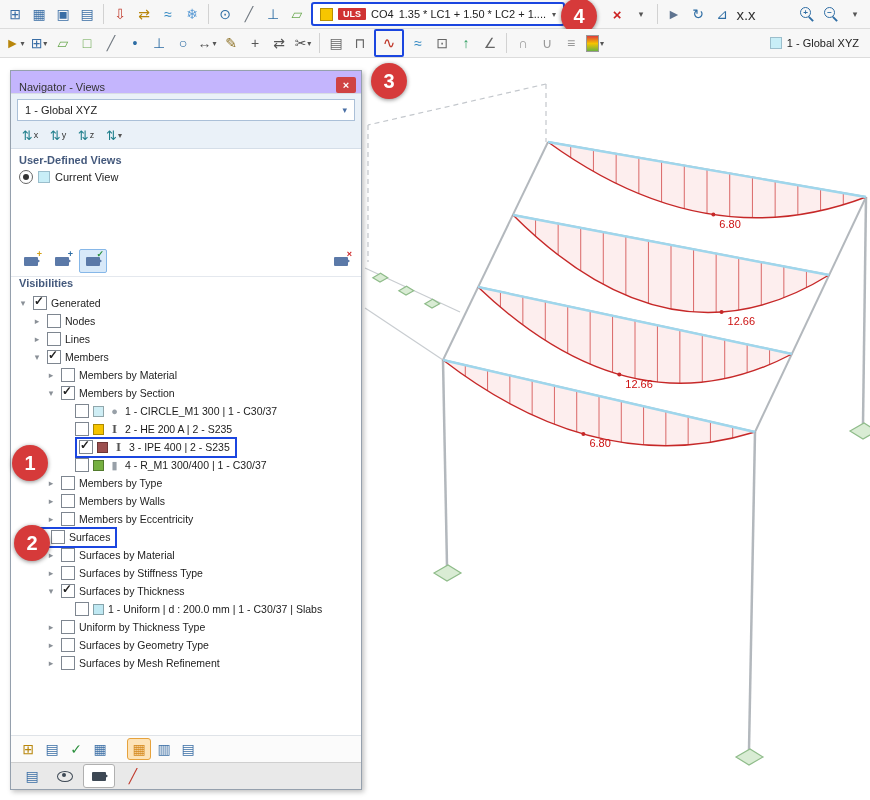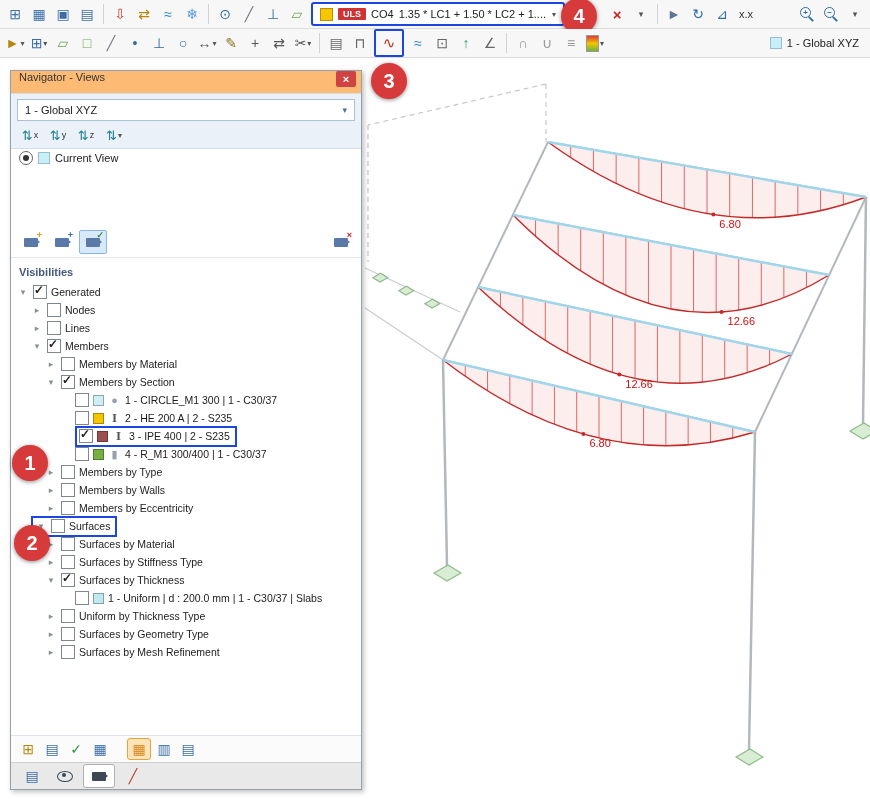--- a/index.html
+++ b/index.html
@@ -37,35 +37,35 @@
   #badge3{top:32px;left:50%;transform:translateX(-50%);}
   #badge4{right:-34px;top:-6px;}
   
   #workspace{position:absolute;top:56px;left:0;width:870px;height:744px;background:#fff;}
   #scene{position:absolute;inset:0;}
   #scene text{font-family:"Liberation Sans",sans-serif;}
   
   .navigator{position:absolute;left:10px;top:14px;width:350px;height:718px;background:#fff;
     border:1px solid #95a0ad;box-shadow:2px 2px 5px rgba(0,0,0,.25);display:flex;
     flex-direction:column;z-index:30;}
-  .nav-title{height:22px;background:#fdba74;border-bottom:1px solid #d8dde4;display:flex;
-    align-items:flex-start;justify-content:space-between;padding:0 5px 0 8px;flex:none;gap:40px;}
+  .nav-title{height:22px;background:#c4b5fd;border-bottom:1px solid #d8dde4;display:flex;
+    align-items:flex-end;justify-content:space-between;padding:0 5px 0 8px;flex:none;gap:40px;}
   .nav-title span.t{color:#333;}
   .nav-close{width:20px;height:16px;background:#cf4343;color:#fff;font-size:11px;font-weight:bold;
     display:flex;align-items:center;justify-content:center;border-radius:2px;}
   .nav-top{background:#eaf1f8;border-bottom:1px solid #d5dee8;padding:5px 6px 3px;flex:none;}
   .nav-combo{height:20px;background:#fff;border:1px solid #abc0d8;display:flex;align-items:center;
     justify-content:space-between;padding:0 7px;}
   .combo-chev{color:#4a6fa5;font-size:9px;}
   .axis-row{display:flex;gap:2px;margin-top:4px;}
   .axis-row .tbtn{min-width:26px;height:20px;}
   .axis-row .glyph{font-size:13px;}
   .sub{font-size:9px;color:#333;margin-left:1px;}
   .nav-section-label{padding:5px 8px 2px;color:#44597c;font-weight:bold;flex:none;}
-  .nav-section-label.vis{border-top:1px solid #e4e8ee;padding-top:8px;}
+  .nav-section-label.vis{border-top:1px solid #e4e8ee;padding-top:0;}
   .radio-row{display:flex;align-items:center;gap:5px;padding:2px 8px;flex:none;}
   .radio{width:12px;height:12px;border:1px solid #666;border-radius:50%;background:#fff;
     position:relative;flex:none;}
   .radio.sel::after{content:"";position:absolute;inset:3px;background:#333;border-radius:50%;}
   .views-list{height:56px;margin:2px 8px;background:#fff;flex:none;}
   .view-btns{display:flex;gap:3px;padding:3px 6px;flex:none;align-items:center;}
   .vbtn{width:26px;height:22px;display:flex;align-items:center;justify-content:center;
     position:relative;border:1px solid transparent;border-radius:2px;}
   .vbtn.pressed{background:#d8e9f9;border-color:#86b7e8;}
   .cam{width:14px;height:9px;background:#5b79a8;border-radius:1px;position:relative;}
@@ -172,21 +172,21 @@
       <span class="tbtn">
         <span class="glyph" style="color: rgb(95, 116, 144);">►</span>
       </span>
       <span class="tbtn">
         <span class="glyph" style="color: rgb(46, 109, 164);">↻</span>
       </span>
       <span class="tbtn">
         <span class="glyph" style="color: rgb(46, 109, 164);">⊿</span>
       </span>
       <span class="tbtn">
-        <span class="glyph" style="color: rgb(51, 51, 51); font-size: 11px;">x.x</span>
+        <span class="glyph" style="color: rgb(51, 51, 51); font-size: 15px;">x.x</span>
       </span>
     </div>
   <div class="tb-group" style="margin-left:auto;">
       <span class="tbtn">
         <span class="shape-magplus"></span>
       </span>
       <span class="tbtn">
         <span class="shape-magminus"></span>
       </span>
       <span class="tbtn">
@@ -406,20 +406,21 @@
           <span class="tbtn">
             <span class="glyph" style="color: rgb(31, 127, 140);">⇅</span>
             <span class="sub">z</span>
           </span>
           <span class="tbtn">
             <span class="glyph" style="color: rgb(31, 127, 140);">⇅</span>
             <span class="tcaret">▾</span>
           </span>
         </div>
     </div>
+    <div class="nav-section-label">User-Defined Views</div>
     <div class="radio-row">
       <span class="radio sel"></span>
       <span class="chip-sm cyan"></span>
       <span>Current View</span>
     </div>
     <div class="views-list"></div>
     <div class="view-btns" id="viewbtns">
         <span class="vbtn">
           <span class="cam"></span>
           <span class="vbdg" style="color: rgb(212, 160, 23);">+</span>

